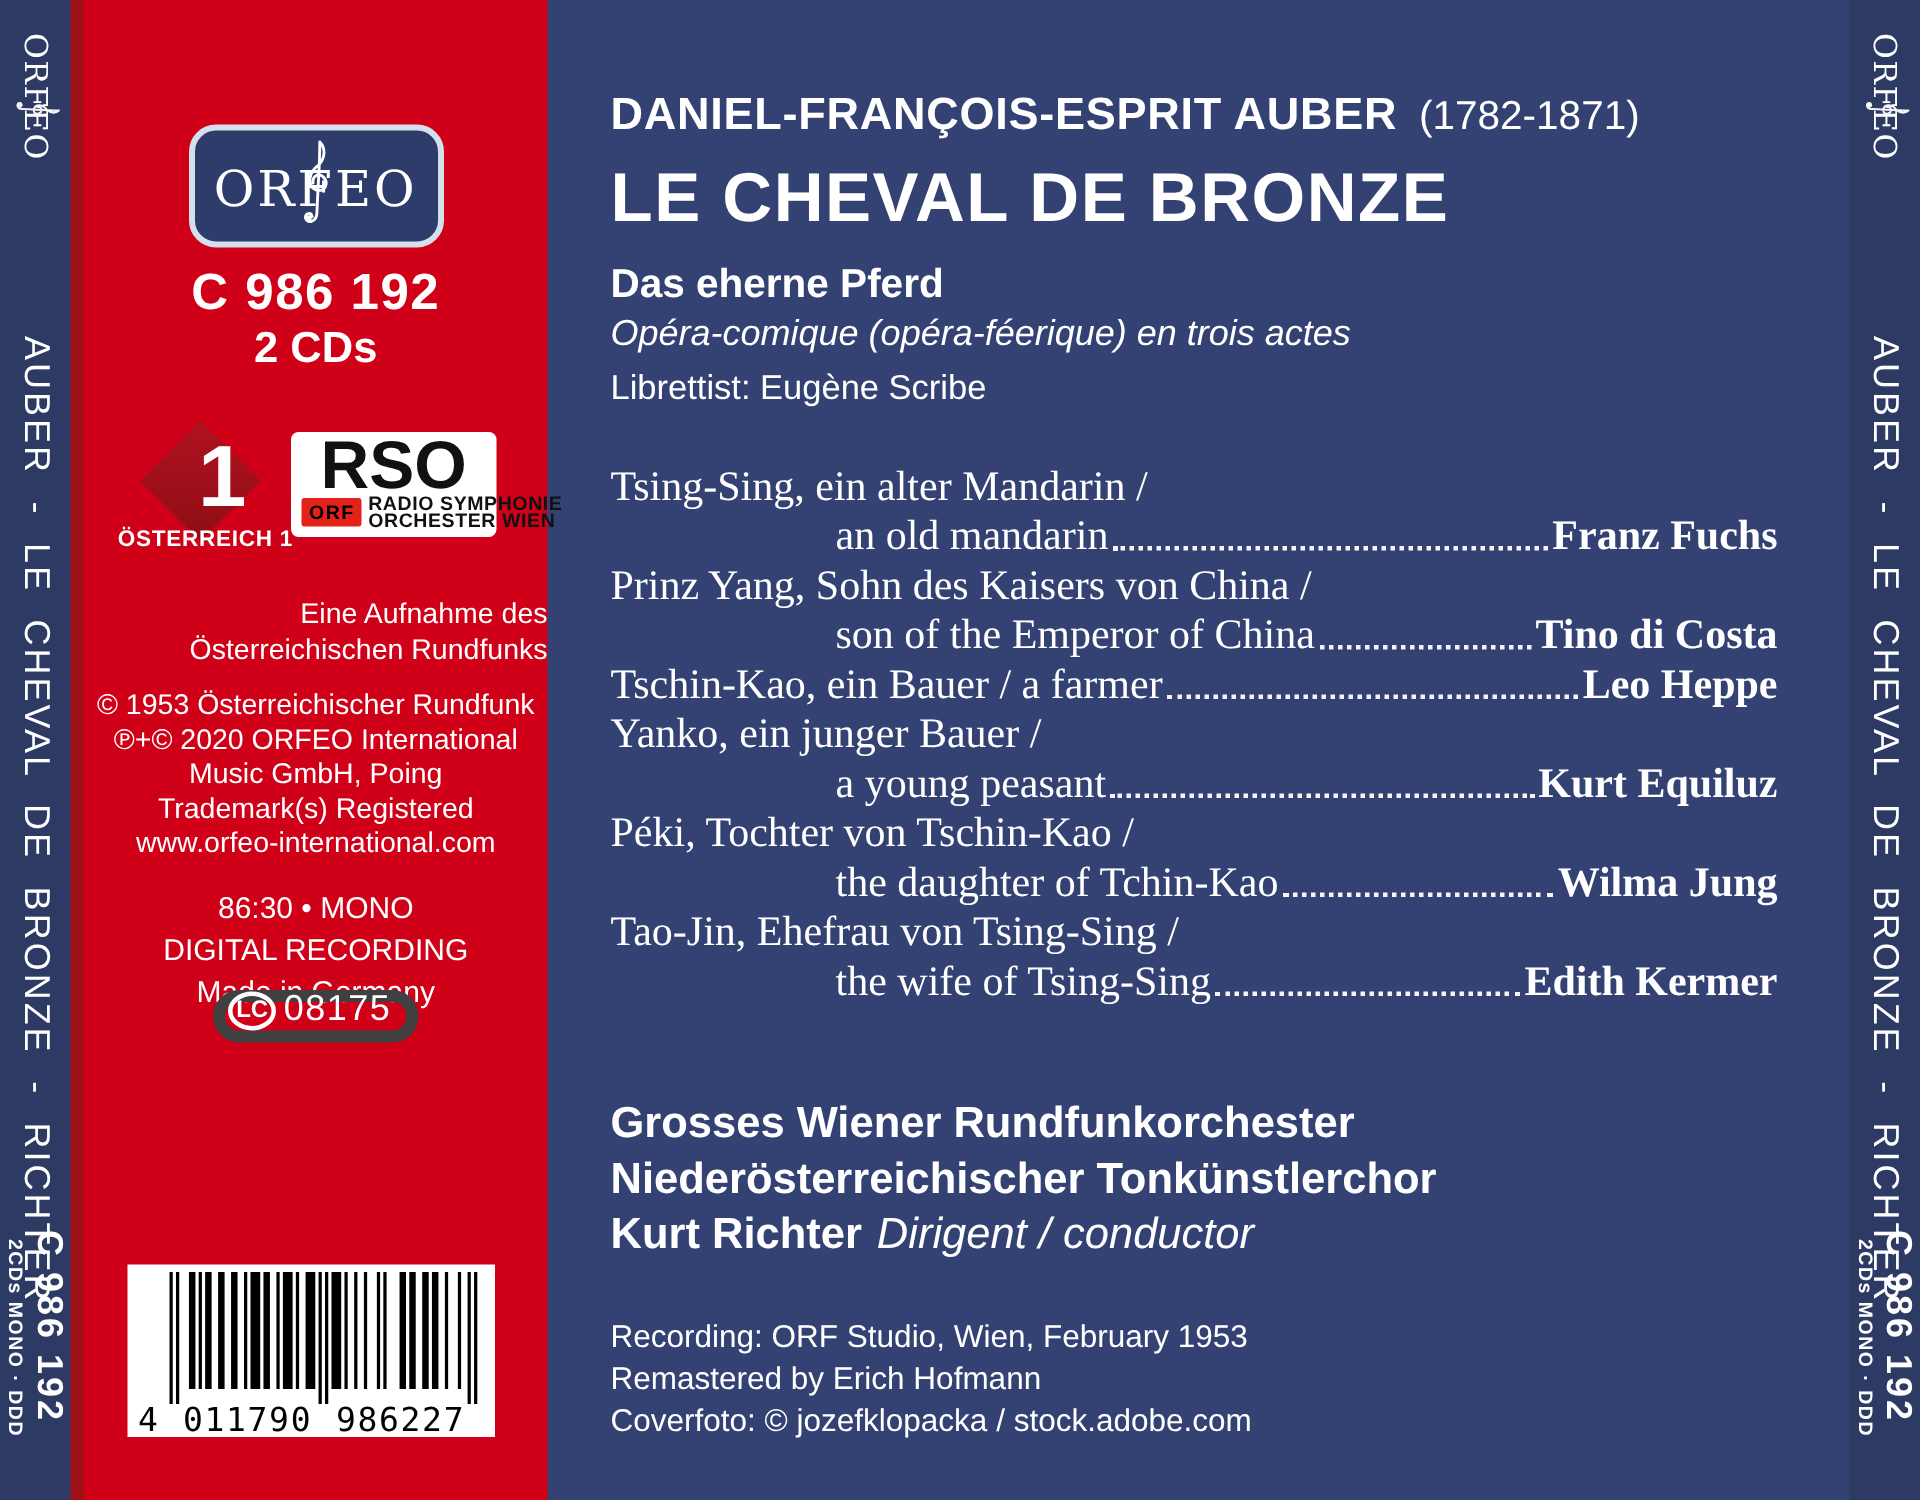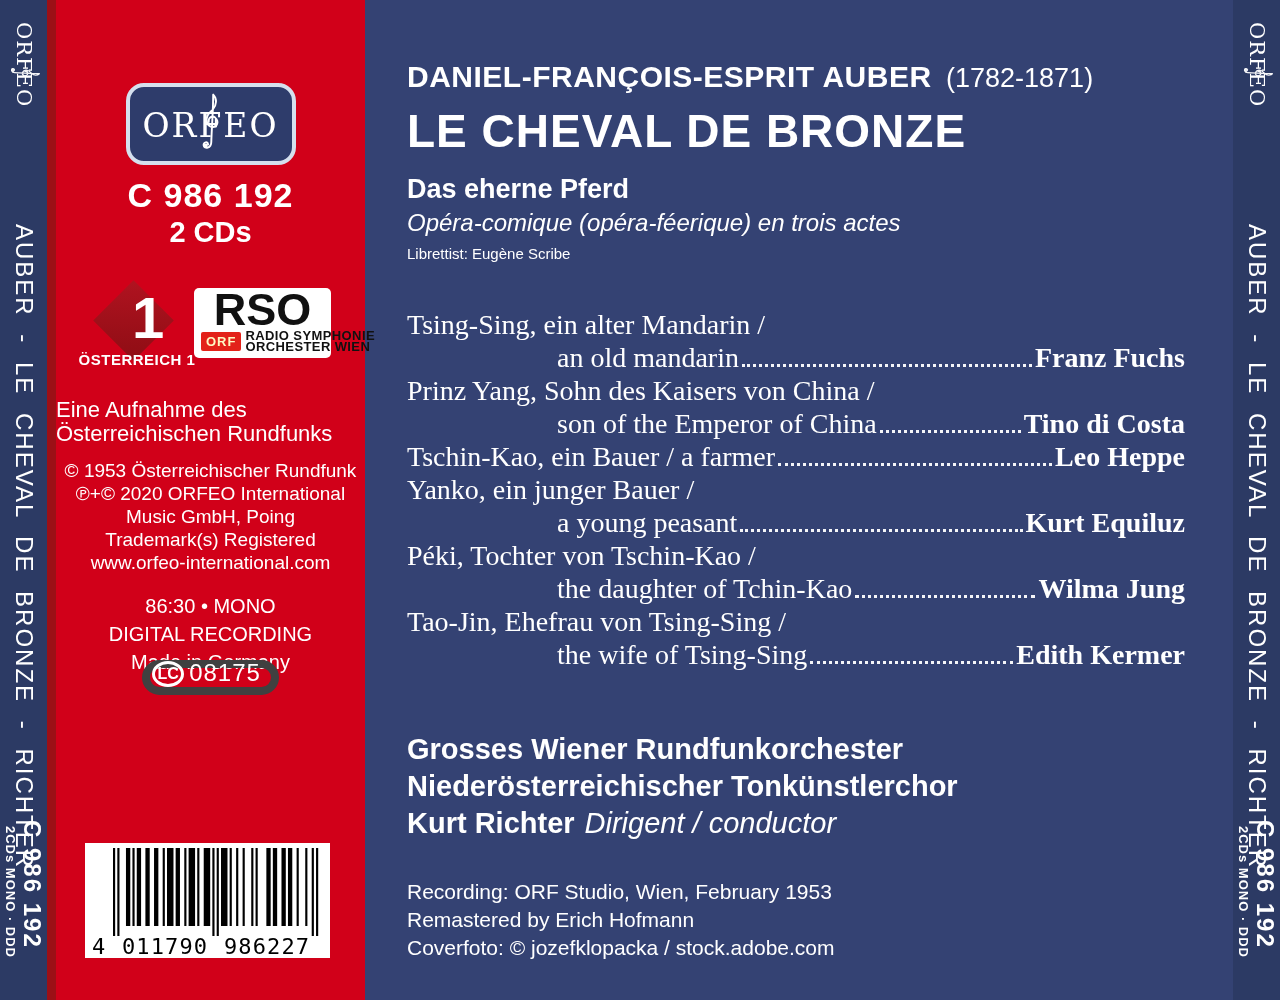--- a/index.html
+++ b/index.html
@@ -38,43 +38,43 @@
   .orfeo-box .clef { position:absolute; left:50%; top:50%; transform:translate(-46%,-50%); width:23px; height:66px; }
   .rp-catalog { position:absolute; top:176px; width:100%; text-align:center; font-size:34px; font-weight:bold; letter-spacing:1px; }
   .rp-format  { position:absolute; top:216px; width:100%; text-align:center; font-size:29px; font-weight:bold; }
   .oe1-diamond { position:absolute; top:292px; left:49px; width:57px; height:57px; transform:rotate(45deg);
     background:linear-gradient(135deg,#b01320,var(--oe1_red,#8e0d14)); }
   .oe1-digit { position:absolute; top:289px; left:76px; font-size:58px; line-height:58px; font-weight:bold; }
   .oe1-label { position:absolute; top:351px; left:-4px; width:170px; text-align:center; font-size:15px; font-weight:bold; letter-spacing:.5px; }
   .rso { position:absolute; top:288px; left:138px; width:137px; height:70px; background:#fff; border-radius:5px; color:var(--text_dark,#111); }
   .rso-word { text-align:center; font-size:45px; line-height:42px; font-weight:bold; margin-top:1px; }
   .rso-row { display:flex; align-items:center; margin:0 7px; gap:4px; }
-  .orf-badge { background:var(--orf_red,#e32219); color:#fef9c3; font-weight:bold; font-size:13px; line-height:13px; padding:3px 5px; border-radius:2px; letter-spacing:1px; }
+  .orf-badge { background:var(--orf_red,#e32219); color:#000000; font-weight:bold; font-size:13px; line-height:13px; padding:3px 5px; border-radius:2px; letter-spacing:1px; }
   .rso-lines { font-size:13px; font-weight:bold; line-height:10.5px; letter-spacing:.4px; white-space:nowrap; }
-  .rp-note { position:absolute; top:398px; width:100%; text-align:left; font-size:22px; line-height:24px; }
+  .rp-note { position:absolute; top:398px; width:100%; text-align:right; font-size:19px; line-height:24px; }
   .rp-copy { position:absolute; top:459px; width:100%; text-align:center; font-size:19px; line-height:23px; }
   .rp-tech { position:absolute; top:592px; width:100%; text-align:center; font-size:20px; line-height:28px; }
   .lc { position:absolute; top:660px; width:100%; display:flex; justify-content:center; }
   .lc-pill { display:flex; align-items:flex-end; border:8px solid #404040; border-radius:18px; height:35px; padding:0 10px 0 2px; box-sizing:border-box; }
   .lc-oval { border:3px solid #fff; border-radius:50%; width:32px; height:26px; display:flex; align-items:center; justify-content:center;
     font-size:16px; font-weight:bold; box-sizing:border-box; }
   .lc-num { font-size:24px; margin-left:5px; letter-spacing:1px; }
   .barcode { position:absolute; top:843px; left:29px; width:245px; height:115px; background:var(--barcode_bg,#fff); }
   .barcode svg { position:absolute; left:0; top:0; }
   .bc-digit { font-family:"DejaVu Sans Mono",monospace; font-size:22px; fill:#000; }
   
   .main-panel { position:absolute; left:365px; top:0; width:740px; height:1000px; }
   .main-content { position:absolute; left:42px; top:0; width:778px; height:1000px; }
   .composer-line { position:absolute; top:60px; white-space:nowrap; }
   .composer-name { font-size:30px; font-weight:bold; letter-spacing:.5px; }
   .composer-dates { font-size:27px; margin-left:10px; }
   .album-title { position:absolute; top:104px; font-size:46px; font-weight:bold; letter-spacing:1px; white-space:nowrap; }
   .album-sub { position:absolute; top:174px; font-size:27px; font-weight:bold; }
   .genre { position:absolute; top:209px; font-size:24px; font-style:italic; }
-  .librettist { position:absolute; top:245px; font-size:15px; }
+  .librettist { position:absolute; top:245px; font-size:23px; }
   .cast-list { position:absolute; top:308px; width:778px;font-family:Liberation Serif, serif; }
   .cast-line1 { font-size:28px; line-height:33px; white-space:nowrap; }
   .cast-row { display:flex; align-items:flex-end; font-size:28px; line-height:33px; }
   .cast-row .indent { margin-left:150px; }
   .cast-role { white-space:nowrap; }
   .leader { flex:1 1 auto; min-width:16px; border-bottom:3px dotted rgba(255,255,255,.95); margin:0 3px 7px 3px; }
   .cast-artist { font-weight:bold; white-space:nowrap; }
   .ensembles { position:absolute; top:731px; font-size:29px; font-weight:bold; line-height:37px; white-space:nowrap; }
   .conductor-role { font-weight:normal; font-style:italic; margin-left:10px; }
   .credits { position:absolute; top:878px; font-size:21px; line-height:28px; white-space:nowrap; }

